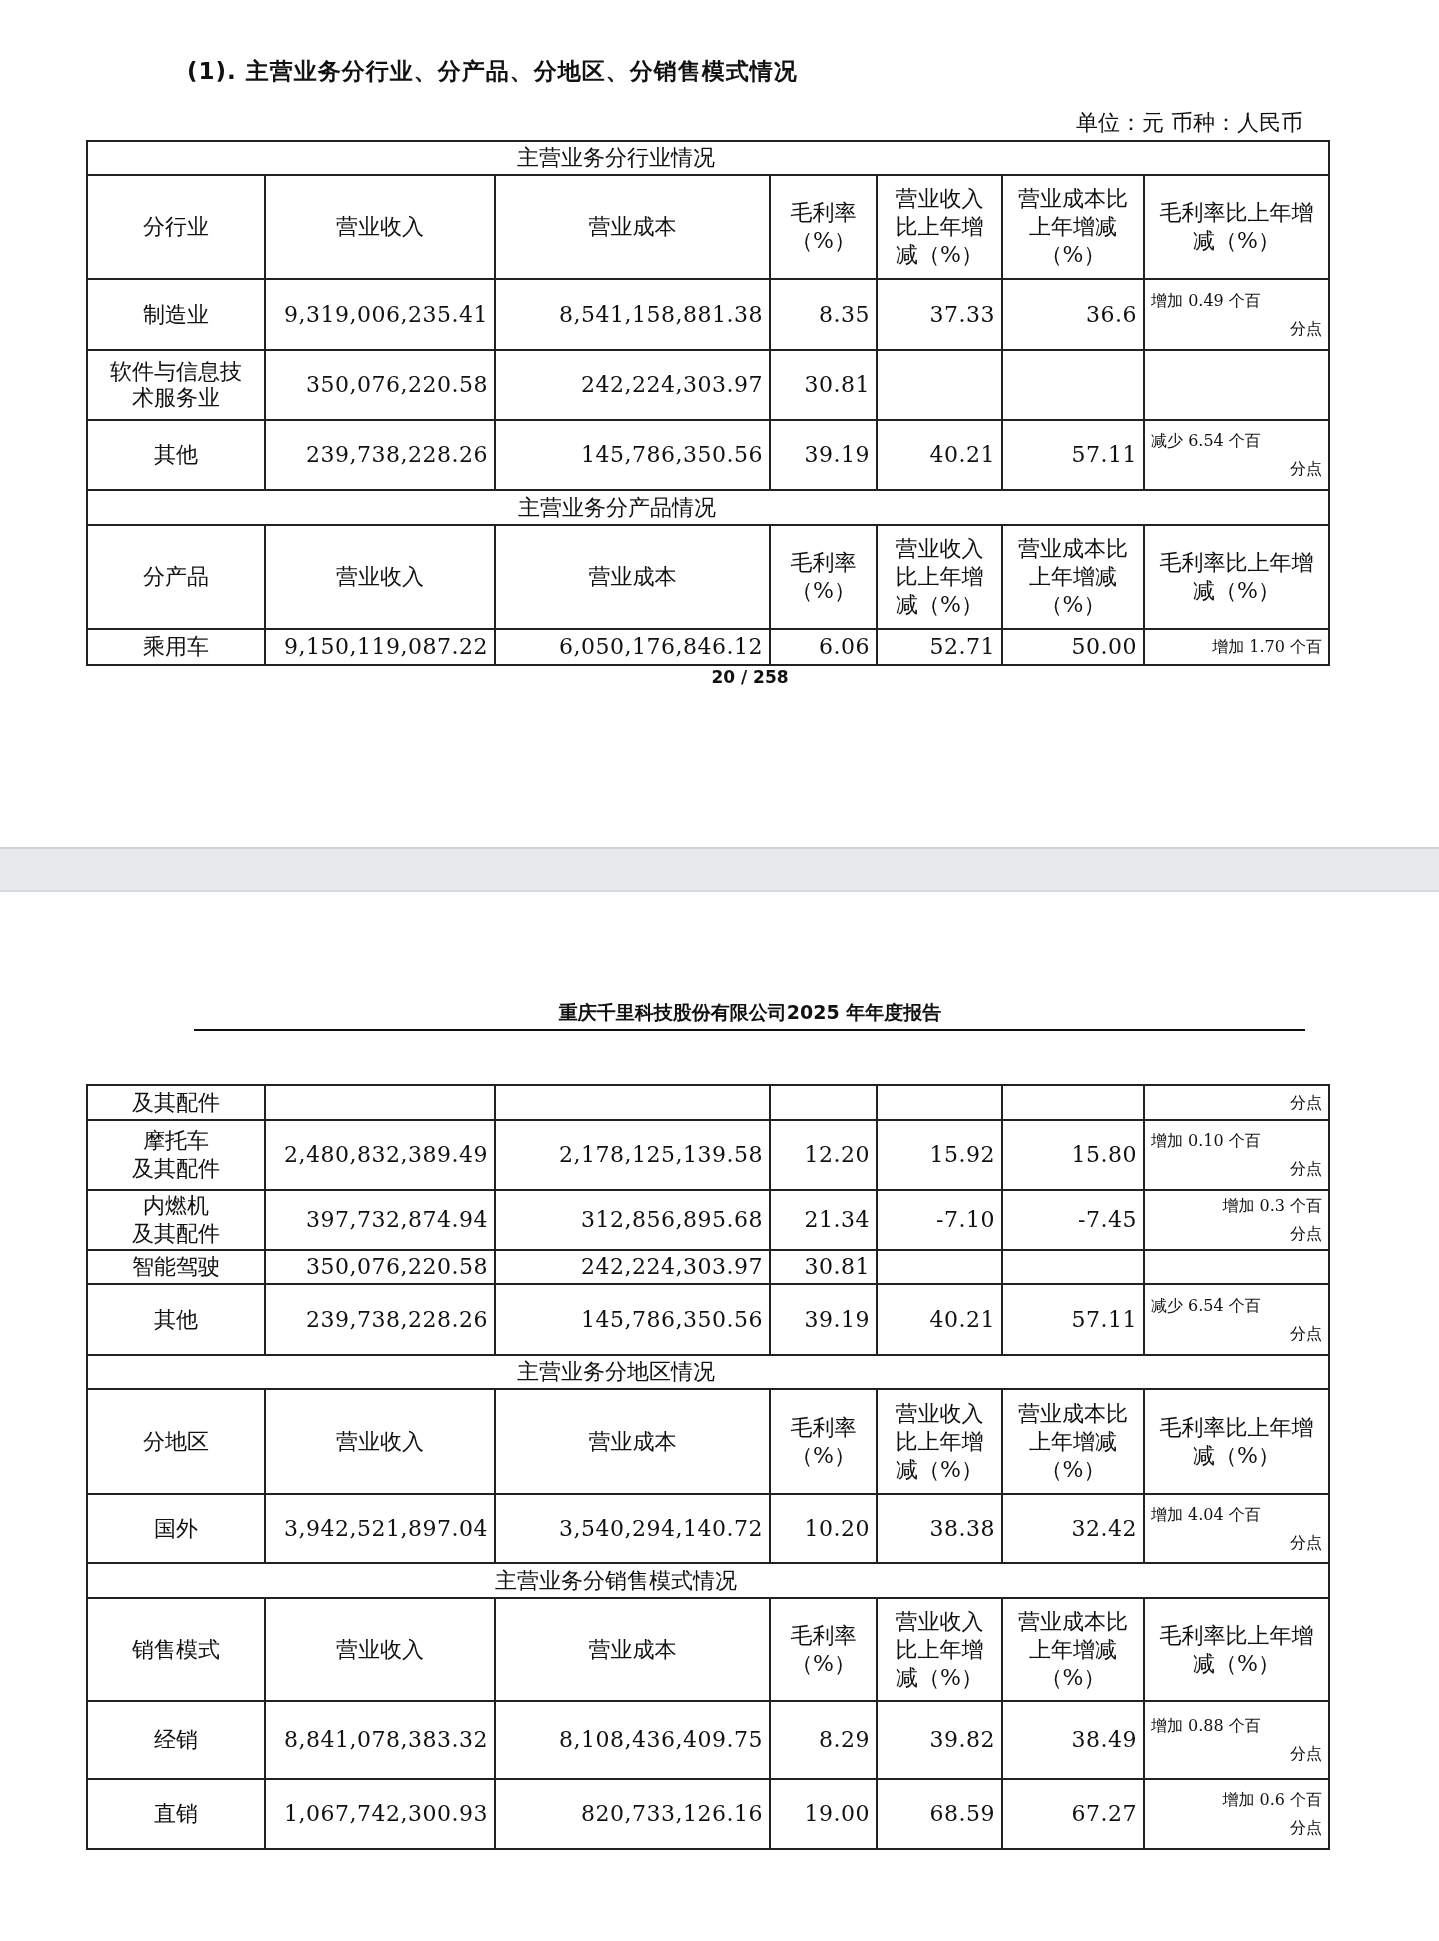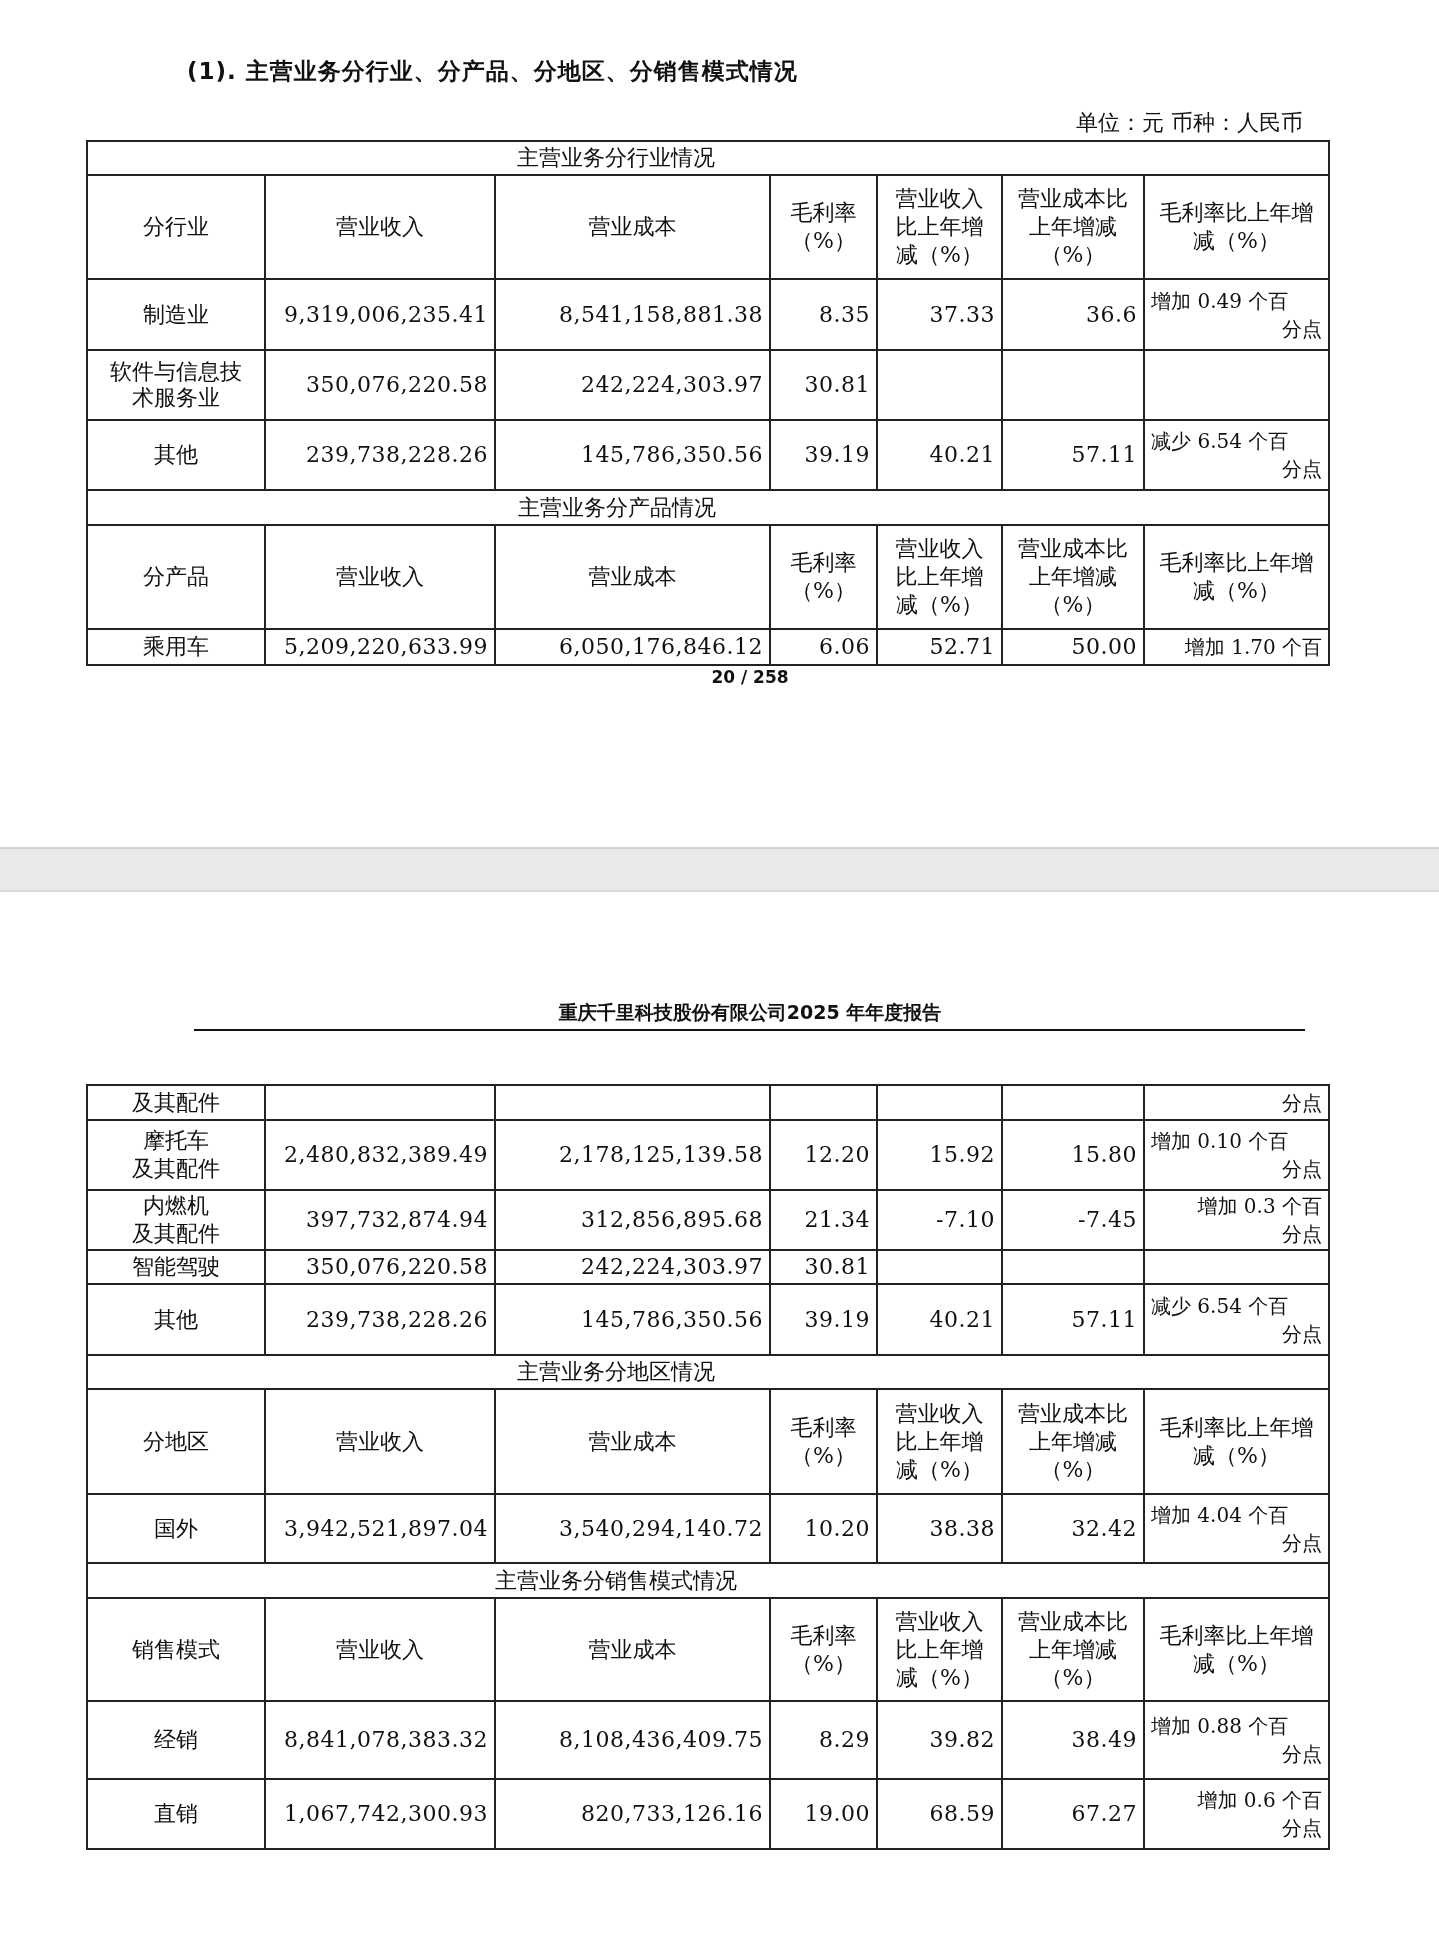--- a/index.html
+++ b/index.html
@@ -38,21 +38,21 @@
   }
   table.fin td {
     border:2px solid #222; padding:0 6px; overflow:hidden; vertical-align:middle;
   }
   table.fin td.c { text-align:center; }
   table.fin td.r { text-align:right; }
   table.fin td.ch { text-align:center; font-size:22px; line-height:28px; }
   table.fin td.sec {
     text-align:center; font-size:22px; border-right:none;
   }
-  td.note { text-align:right; font-size:20px; line-height:28px; }
+  td.note { text-align:right; font-size:16px; line-height:28px; }
   td.note .l1 { display:block; text-align:left; }
   td.note .l2 { display:block; text-align:right; }
   .num { font-family:"DejaVu Serif","Liberation Serif",serif; letter-spacing:0.5px; }
 </style>
 </head>
 <body>
 
 <div class="abs title">(1). 主营业务分行业、分产品、分地区、分销售模式情况</div>
 <div class="abs unit">单位：元   币种：人民币</div>
 
@@ -123,21 +123,21 @@
     <td class="ch">分产品</td>
     <td class="ch">营业收入</td>
     <td class="ch">营业成本</td>
     <td class="ch"><span>毛利率</span><br><span>（%）</span></td>
     <td class="ch"><span>营业收入</span><br><span>比上年增</span><br><span>减（%）</span></td>
     <td class="ch"><span>营业成本比</span><br><span>上年增减</span><br><span>（%）</span></td>
     <td class="ch"><span>毛利率比上年增</span><br><span>减（%）</span></td>
   </tr>
   <tr style="height:36px">
     <td class="c">乘用车</td>
-    <td class="r num">5,209,220,633.99</td>
+    <td class="r num">9,150,119,087.22</td>
     <td class="r num">6,050,176,846.12</td>
     <td class="r num">6.06</td>
     <td class="r num">52.71</td>
     <td class="r num">50.00</td>
     <td class="note" style="text-align:right;">增加 1.70 个百</td>
   </tr>
 </tbody>
   </table>
 
 <div class="abs pagenum">20 / 258</div>

